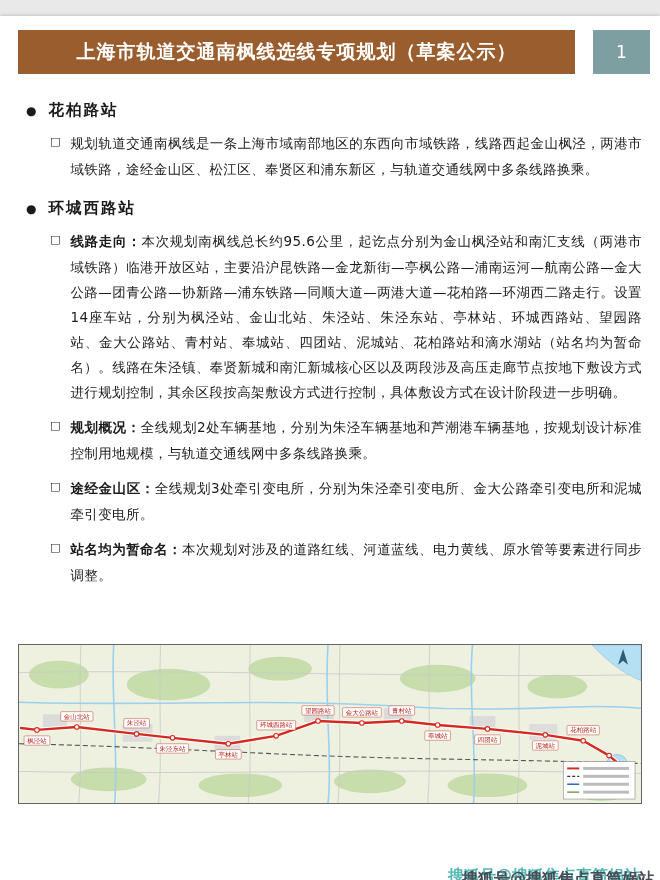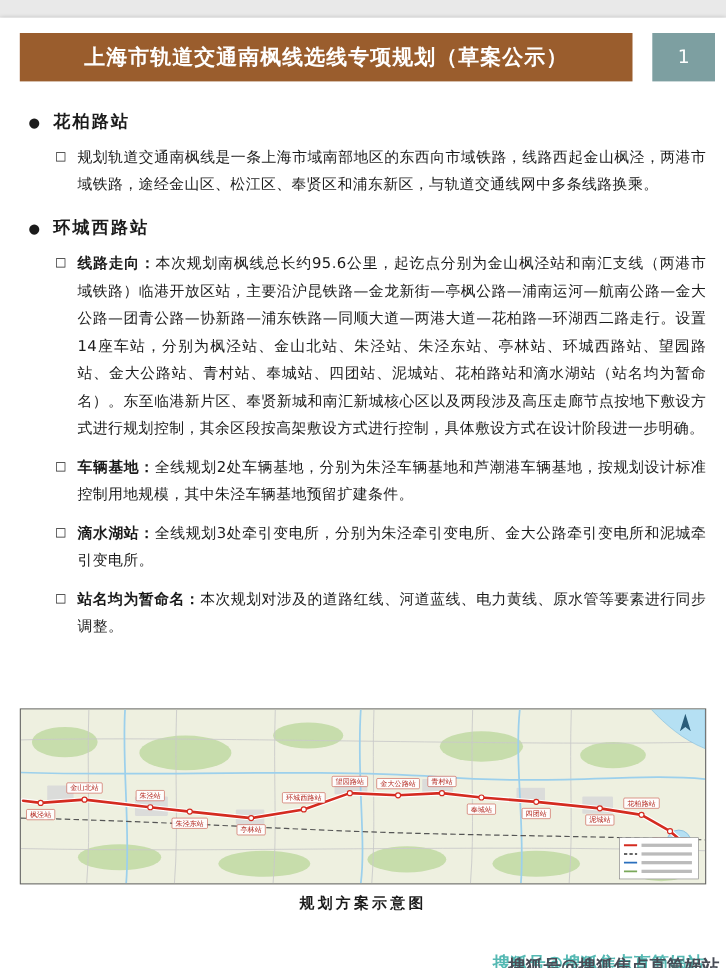--- a/index.html
+++ b/index.html
@@ -20,21 +20,21 @@
   }
   
   .content{position:absolute;left:24px;right:18px;top:80px;}
   .section{margin-bottom:16px;}
   .sec-head{display:flex;align-items:center;margin:4px 0 10px 2px;}
   .sec-bullet{font-size:12px;margin-right:12px;line-height:1;}
   .sec-title{font-size:15.5px;font-weight:bold;letter-spacing:2px;}
   .item{display:flex;margin:6px 0 10px 26px;}
   .item-bullet{font-size:11px;font-weight:bold;margin:5px 10px 0 0;line-height:1;}
   .item-text{margin:0;font-size:13.5px;line-height:25px;text-align:justify;letter-spacing:.4px;}
-  .item-text b{letter-spacing:.4px;}
+  .item-text b{letter-spacing:.4px;font-family:Liberation Mono, monospace;}
   
   .map-wrap{position:absolute;left:18px;right:18px;top:628px;height:158px;border:1px solid #666;background:#eef0e0;}
   .map-wrap svg{display:block;width:100%;height:100%;}
   .map-caption{position:absolute;left:0;right:0;top:796px;text-align:center;font-size:13.5px;font-weight:bold;letter-spacing:3px;}
   
   .watermark{position:absolute;right:6px;bottom:6px;height:24px;width:300px;font-size:16px;font-weight:bold;text-decoration:underline;}
   .wm-back{position:absolute;right:14px;bottom:3px;color:#2aa7a0;opacity:.8;white-space:nowrap;}
   .wm-front{position:absolute;right:0;bottom:0;color:#474b55;white-space:nowrap;}
 </style>
 </head>
@@ -63,31 +63,31 @@
     </div>
 
     <div class="section">
       <div class="sec-head">
         <span class="sec-bullet">●</span>
         <span class="sec-title">环城西路站</span>
       </div>
 
       <div class="item">
         <span class="item-bullet">□</span>
-        <p class="item-text"><b>线路走向：</b><span>本次规划南枫线总长约95.6公里，起讫点分别为金山枫泾站和南汇支线（两港市域铁路）临港开放区站，主要沿沪昆铁路—金龙新街—亭枫公路—浦南运河—航南公路—金大公路—团青公路—协新路—浦东铁路—同顺大道—两港大道—花柏路—环湖西二路走行。设置14座车站，分别为枫泾站、金山北站、朱泾站、朱泾东站、亭林站、环城西路站、望园路站、金大公路站、青村站、奉城站、四团站、泥城站、花柏路站和滴水湖站（站名均为暂命名）。东至临港新片区、奉贤新城和南汇新城核心区以及两段涉及高压走廊节点按地下敷设方式进行规划控制，其余区段按高架敷设方式进行控制，具体敷设方式在设计阶段进一步明确。</span></p>
-      </div>
-
-      <div class="item">
-        <span class="item-bullet">□</span>
-        <p class="item-text"><b>车辆基地：</b><span>全线规划2处车辆基地，分别为朱泾车辆基地和芦潮港车辆基地，按规划设计标准控制用地规模，其中朱泾车辆基地预留扩建条件。</span></p>
-      </div>
-
-      <div class="item">
-        <span class="item-bullet">□</span>
-        <p class="item-text"><b>滴水湖站：</b><span>全线规划3处牵引变电所，分别为朱泾牵引变电所、金大公路牵引变电所和泥城牵引变电所。</span></p>
+        <p class="item-text"><b>线路走向：</b><span>本次规划南枫线总长约95.6公里，起讫点分别为金山枫泾站和南汇支线（两港市域铁路）临港开放区站，主要沿沪昆铁路—金龙新街—亭枫公路—浦南运河—航南公路—金大公路—团青公路—协新路—浦东铁路—同顺大道—两港大道—花柏路—环湖西二路走行。设置14座车站，分别为枫泾站、金山北站、朱泾站、朱泾东站、亭林站、环城西路站、望园路站、金大公路站、青村站、奉城站、四团站、泥城站、花柏路站和滴水湖站（站名均为暂命名）。线路在朱泾镇、奉贤新城和南汇新城核心区以及两段涉及高压走廊节点按地下敷设方式进行规划控制，其余区段按高架敷设方式进行控制，具体敷设方式在设计阶段进一步明确。</span></p>
+      </div>
+
+      <div class="item">
+        <span class="item-bullet">□</span>
+        <p class="item-text"><b>规划概况：</b><span>全线规划2处车辆基地，分别为朱泾车辆基地和芦潮港车辆基地，按规划设计标准控制用地规模，与轨道交通线网中多条线路换乘。</span></p>
+      </div>
+
+      <div class="item">
+        <span class="item-bullet">□</span>
+        <p class="item-text"><b>途经金山区：</b><span>全线规划3处牵引变电所，分别为朱泾牵引变电所、金大公路牵引变电所和泥城牵引变电所。</span></p>
       </div>
 
       <div class="item">
         <span class="item-bullet">□</span>
         <p class="item-text"><b>站名均为暂命名：</b><span>本次规划对涉及的道路红线、河道蓝线、电力黄线、原水管等要素进行同步调整。</span></p>
       </div>
     </div>
   </div>
 
   <div class="map-wrap">
@@ -201,20 +201,19 @@
         <line x1="550" y1="149" x2="562" y2="149" stroke="#7aa85a" stroke-width="1.6"></line>
         <rect x="566" y="147.5" width="46" height="3" fill="#bbb"></rect>
       </g>
 
       <g>
         <polygon points="606,4 601,20 606,16 611,20" fill="#2a5d7a"></polygon>
       </g>
     </svg>
   </div>
 
-  <div class="map-caption">规划方案示意图</div>
 
   <div class="watermark">
     <span class="wm-back" style="color: rgb(42, 167, 160);">搜狐号@搜狐焦点直筒娲站</span>
     <span class="wm-front" style="color: rgb(71, 75, 85);">搜狐号@搜狐焦点直筒娲站</span>
   </div>
 
 </div>
 
 </body></html>

